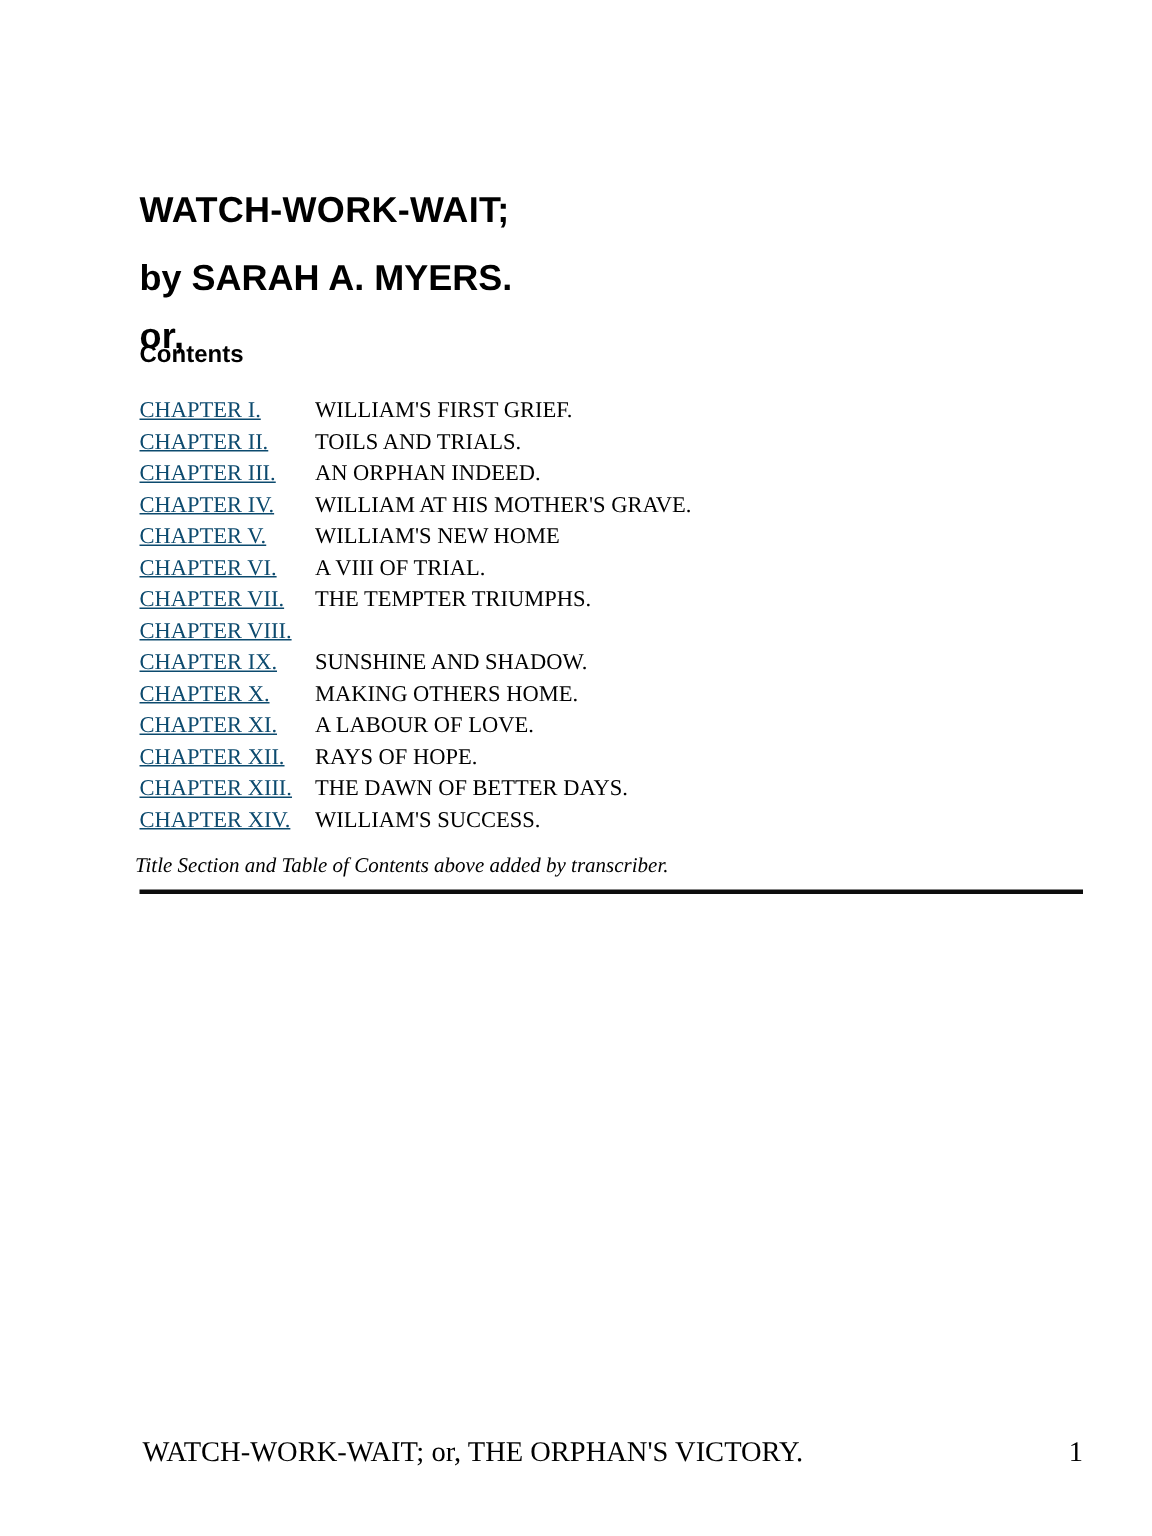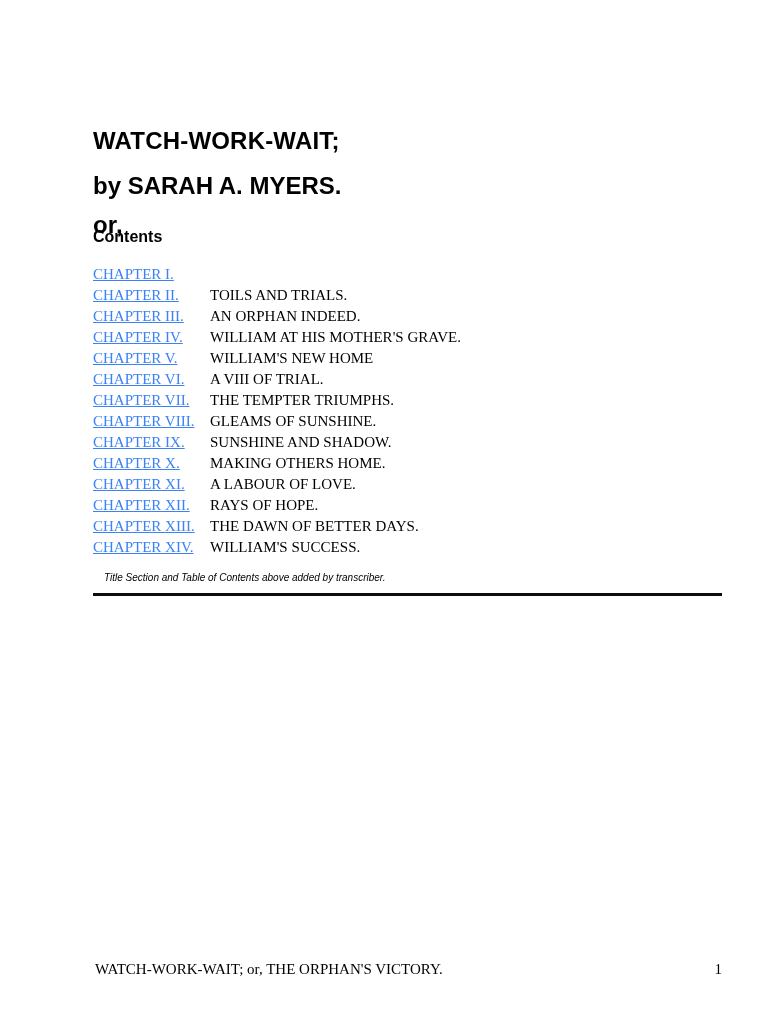--- a/index.html
+++ b/index.html
@@ -60,74 +60,75 @@
     display: flex;
     height: 21px;
     line-height: 21px;
     align-items: baseline;
   }
   .toc-chapter {
     width: 117px;
     flex: 0 0 117px;
   }
   .toc-chapter a {
-    color: #3b82f6;
+    color: #0c4a6e;
     text-decoration: underline;
     cursor: pointer;
   }
   .toc-title {
     white-space: nowrap;
   }
   .transcriber-note {
     position: absolute;
-    left: 104px;
+    left: 90px;
     top: 569px;
-    font-family: Liberation Sans, sans-serif;
+    font-family: Liberation Serif, serif;
     font-style: italic;
-    font-size: 10px;
+    font-size: 14px;
     line-height: 17px;
   }
   .divider-rule {
     position: absolute;
     left: 93px;
     top: 593px;
     width: 629px;
     height: 3px;
     background: #0d0d0d;
   }
   .footer {
     position: absolute;
     left: 95px;
     right: 46px;
     top: 960px;
     display: flex;
     justify-content: space-between;
     align-items: baseline;
     font-family: "Liberation Serif", serif;
-    font-size: 15px;
+    font-size: 19px;
     line-height: 18px;
   }
 </style>
 </head>
 <body>
 
 <div class="page">
 
   <div class="title-block">
     <div>WATCH-WORK-WAIT;</div>
     <div>or,</div>
   </div>
 
   <div class="byline">by SARAH A. MYERS.</div>
 
   <div class="contents-heading">Contents</div>
 
   <div class="toc" id="toc">
     <div class="toc-row">
       <span class="toc-chapter"><a>CHAPTER I.</a></span>
+      <span class="toc-title">WILLIAM'S FIRST GRIEF.</span>
     </div>
 
     <div class="toc-row">
       <span class="toc-chapter"><a>CHAPTER II.</a></span>
       <span class="toc-title">TOILS AND TRIALS.</span>
     </div>
 
     <div class="toc-row">
       <span class="toc-chapter"><a>CHAPTER III.</a></span>
       <span class="toc-title">AN ORPHAN INDEED.</span>
@@ -148,21 +149,20 @@
       <span class="toc-title">A VIII OF TRIAL.</span>
     </div>
 
     <div class="toc-row">
       <span class="toc-chapter"><a>CHAPTER VII.</a></span>
       <span class="toc-title">THE TEMPTER TRIUMPHS.</span>
     </div>
 
     <div class="toc-row">
       <span class="toc-chapter"><a>CHAPTER VIII.</a></span>
-      <span class="toc-title">GLEAMS OF SUNSHINE.</span>
     </div>
 
     <div class="toc-row">
       <span class="toc-chapter"><a>CHAPTER IX.</a></span>
       <span class="toc-title">SUNSHINE AND SHADOW.</span>
     </div>
 
     <div class="toc-row">
       <span class="toc-chapter"><a>CHAPTER X.</a></span>
       <span class="toc-title">MAKING OTHERS HOME.</span>

